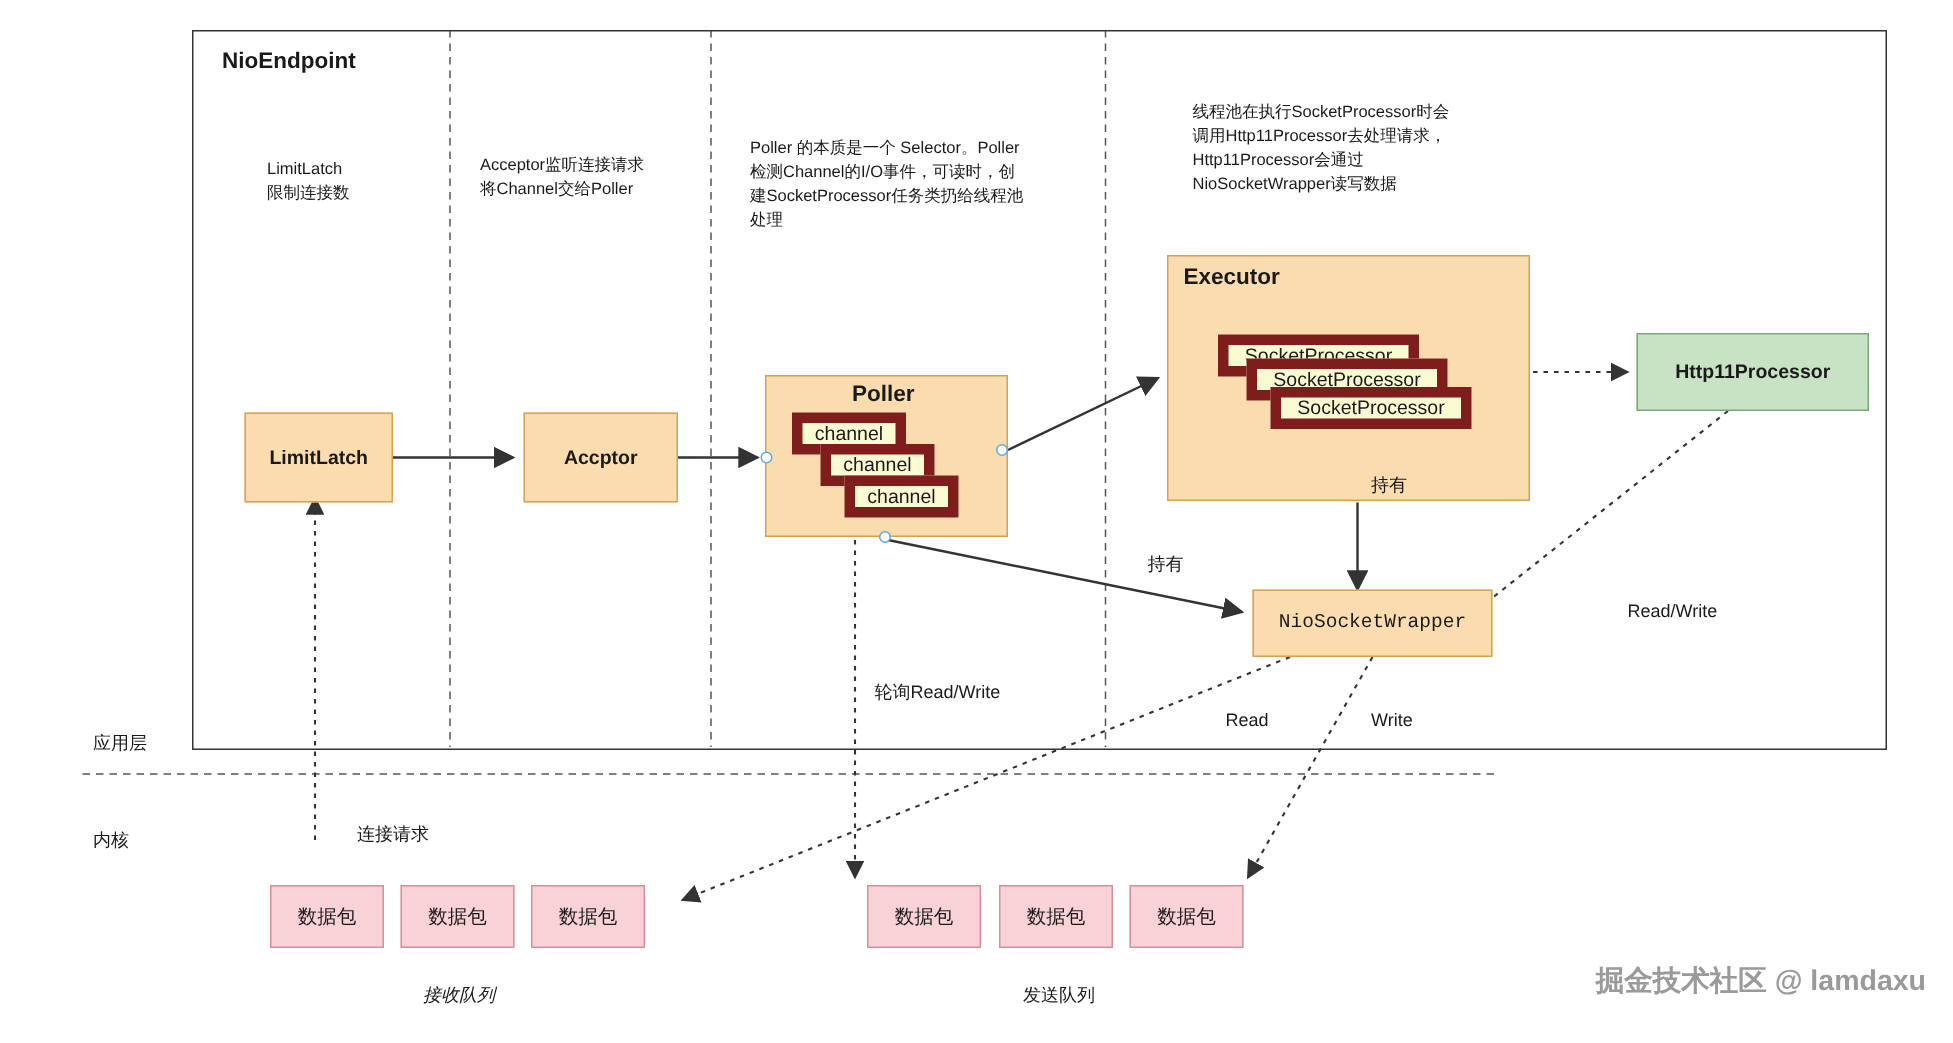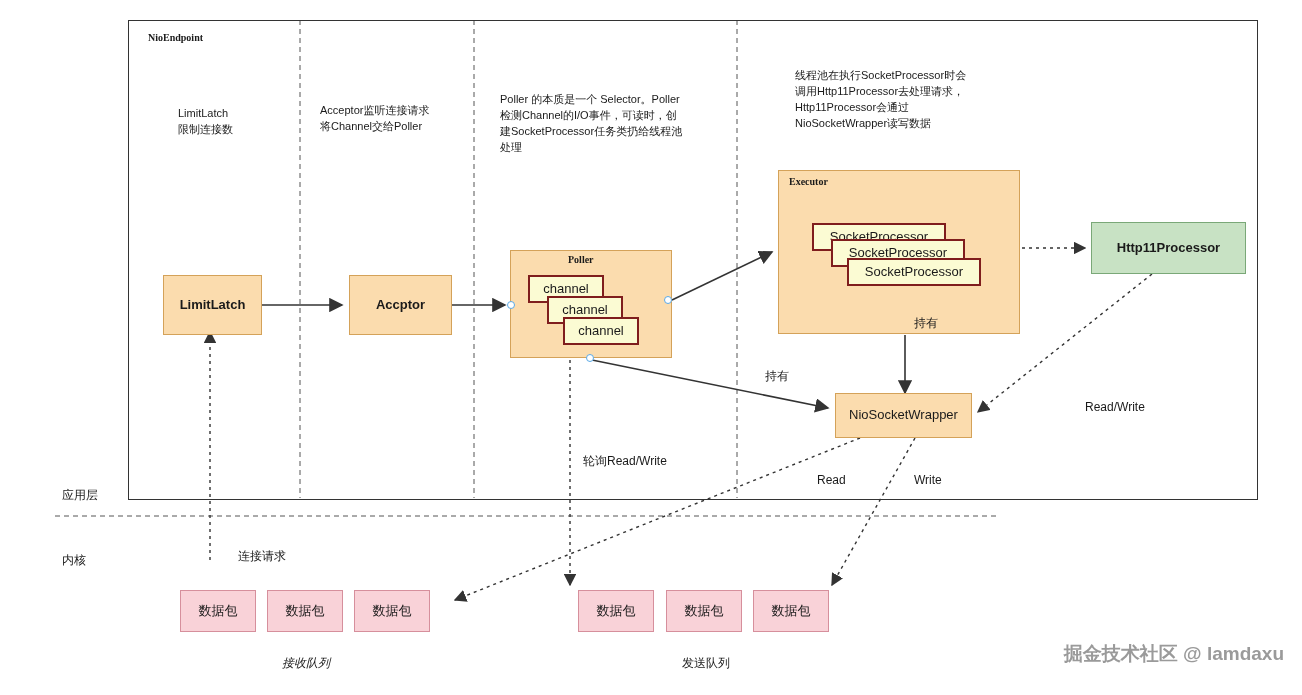--- a/index.html
+++ b/index.html
@@ -35,21 +35,21 @@
     text-align: center;
     font-size: 13px;
     line-height: 1.25;
   }
   .box-orange {
     background: #fbdcae;
     border: 1px solid #d4a259;
   }
   .box-yellow {
     background: #fbfbd3;
-    border: 2px solid #7f1d1d;
+    border: 7px solid #7f1d1d;
   }
   .box-green {
     background: #c8e2c4;
     border: 1px solid #7aa878;
   }
   .box-pink {
     background: #f9d2d8;
     border: 1px solid #d68f9c;
     text-align: center;
   }
@@ -67,22 +67,21 @@
     line-height: 1.45;
     color: #1a1a1a;
     white-space: pre-line;
   }
   .label-sm {
     font-size: 12px;
   }
   .group-title {
     position: absolute;
     font-weight: bold;
-    font-size: 10px;
-    font-family: Liberation Serif, serif;
+    font-size: 15px;
   }
   .watermark {
     position: absolute;
     right: 18px;
     bottom: 28px;
     font-size: 19px;
     color: #9a9a9a;
     font-weight: bold;
   }
   .endpoint-dot {
@@ -166,21 +165,21 @@
   <div class="node box-yellow" style="left:563px; top:317px; width:76px; height:28px;">channel</div>
 
   <div class="node box-orange" style="left:778px; top:170px; width:242px; height:164px;"></div>
   <div class="group-title" style="left:789px; top:176px;">Executor</div>
   <div class="node box-yellow" style="left:812px; top:223px; width:134px; height:28px;">SocketProcessor</div>
   <div class="node box-yellow" style="left:831px; top:239px; width:134px; height:28px;">SocketProcessor</div>
   <div class="node box-yellow" style="left:847px; top:258px; width:134px; height:28px;">SocketProcessor</div>
 
   <div class="node box-green bold" style="left:1091px; top:222px; width:155px; height:52px;">Http11Processor</div>
 
-  <div class="node box-orange" style="left:835px; top:393px; width:137px; height:45px;">NioSocketWrapper</div>
+  <div class="node box-orange" style="left:835px; top:393px; width:160px; height:45px;font-family:Liberation Mono, monospace;">NioSocketWrapper</div>
 
   <div class="endpoint-dot" style="left:507px; top:301px;"></div>
   <div class="endpoint-dot" style="left:664px; top:296px;"></div>
   <div class="endpoint-dot" style="left:586px; top:354px;"></div>
 
   <div class="label label-sm" style="left:914px; top:315px;">持有</div>
   <div class="label label-sm" style="left:765px; top:368px;">持有</div>
   <div class="label label-sm" style="left:583px; top:453px;">轮询Read/Write</div>
   <div class="label label-sm" style="left:817px; top:472px;">Read</div>
   <div class="label label-sm" style="left:914px; top:472px;">Write</div>

